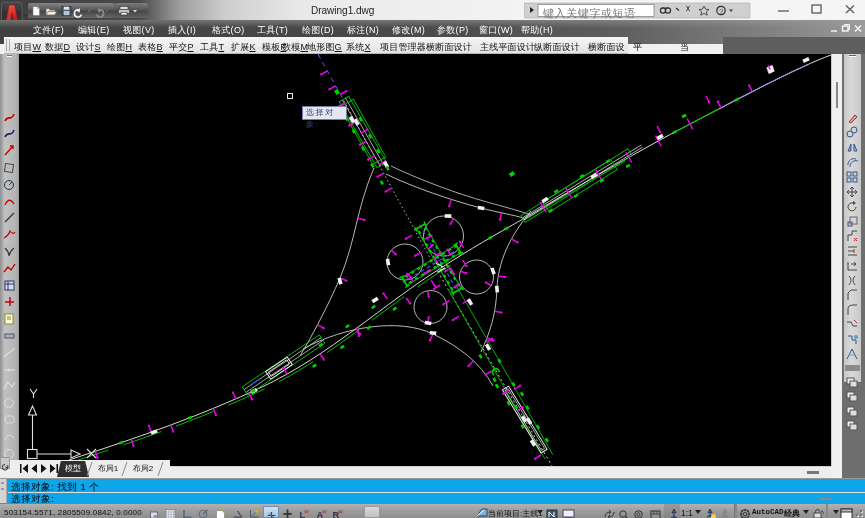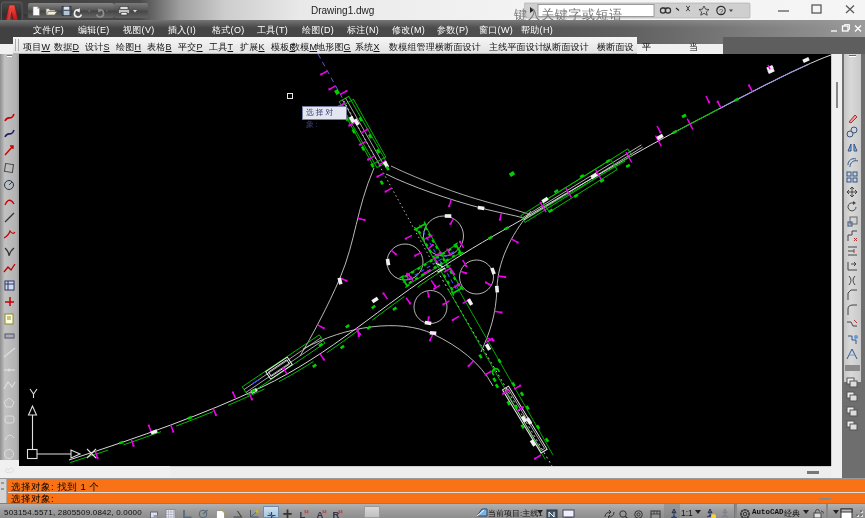--- a/index.html
+++ b/index.html
@@ -3,35 +3,35 @@
 *{margin:0;padding:0;box-sizing:border-box}
 body{width:865px;height:518px;overflow:hidden;font-family:"Liberation Sans",sans-serif}
 #root{position:relative;width:865px;height:518px;background:#f0f0f0}
 .titlebar{position:absolute;left:0;top:0;width:865px;height:20px;
  background:linear-gradient(90deg,#3d3d3d 0,#4a4a4a 140px,#9f9f9f 180px,#cdcdcd 225px,#e9e9e9 300px,#f3f3f3 60%,#f5f5f5 100%)}
 .title-text{position:absolute;left:311px;top:5px;font-size:10px;color:#222}
 .menubar{position:absolute;left:0;top:20px;width:865px;height:24px;
  background:linear-gradient(90deg,#414141,#4a4a4a 50%,#5f5f5f 72%,#8e8e8e 95%,#9c9c9c 100%)}
 .menubar:before{content:"";position:absolute;left:0;top:0;width:100%;height:8px;background:linear-gradient(#9a9a9a,rgba(120,120,120,0));opacity:.55}
 .menubar span{position:absolute;top:3.5px;font-size:9px;color:#fff;letter-spacing:0.3px}
-.row2{position:absolute;left:13px;top:37px;width:624px;height:17px;background:linear-gradient(#f6f6f6,#e3e3e3);border-bottom:1px solid #b5b5b5}
+.row2{position:absolute;left:4px;top:37px;width:624px;height:17px;background:linear-gradient(#f6f6f6,#e3e3e3);border-bottom:1px solid #b5b5b5}
 .row2 span{position:absolute;top:3.5px;font-size:9px;color:#111;letter-spacing:0.2px}
 .row2dark{position:absolute;left:723px;top:37px;width:142px;height:17px;background:#5e5e5e}
 .grip2{position:absolute;left:2px;top:2px;width:4px;height:12px;border-left:1.5px solid #aaa;border-right:1.5px solid #aaa}
 .lefttools{position:absolute;left:0;top:54px;width:19px;height:406px;background:linear-gradient(90deg,#8f8f8f,#c2c2c2 25%,#b2b2b2 85%,#9a9a9a)}
 .canvas{position:absolute;left:19px;top:54px;width:812px;height:412px;background:#000}
 .vscroll{position:absolute;left:831px;top:54px;width:11px;height:412px;background:#f0f0f0;border-left:1px solid #c9c9c9}
 .vthumb{position:absolute;left:4px;top:28px;width:2px;height:26px;background:#888}
 .rightcol{position:absolute;left:842px;top:54px;width:23px;height:424px;background:#6e6e6e}
 .righttools{position:absolute;left:2px;top:0px;width:17px;height:328px;background:linear-gradient(90deg,#c6c6c6,#d8d8d8 40%,#c9c9c9)}
 .tabrow{position:absolute;left:0;top:460px;width:170px;height:18px;background:#ededed}
 .hscroll{position:absolute;left:170px;top:466px;width:661px;height:12px;background:#ededed;border-top:1px solid #d0d0d0}
 .hthumb{position:absolute;left:637px;top:4px;width:12px;height:3px;background:#777}
 .tab{position:absolute;top:1px;height:16px;font-size:8px;line-height:16px;text-align:center}
-.cmd{position:absolute;left:0;top:478px;width:865px;height:25px;background:#f97316;border-top:1px solid #999}
+.cmd{position:absolute;left:0;top:478px;width:865px;height:25px;background:#0ea5e9;border-top:1px solid #999}
 .cmdgrip{position:absolute;left:0;top:0;width:7px;height:25px;background:#d4d4d4;border-right:1px solid #aaa}
 .cmdline{position:absolute;left:11px;font-size:9.5px;color:#000;letter-spacing:0.5px}
 .status{position:absolute;left:0;top:503px;width:865px;height:15px;background:linear-gradient(#b2b2b2,#9c9c9c 50%,#8e8e8e);border-top:1px solid #808080}
 .coords{position:absolute;left:4px;top:3.5px;font-size:8px;color:#111;letter-spacing:0.2px}
 .sb{position:absolute;top:1.5px;width:16px;height:12px;background:linear-gradient(#d9d9d9,#bfbfbf);border:1px solid #9a9a9a;border-radius:1px}
 .stext{position:absolute;font-size:8px;color:#111;top:4px}
 .tooltip{position:absolute;left:302px;top:106px;width:45px;height:14px;background:#e3e5f0;border:1px solid #767da0;font-size:8px;color:#3a4070;line-height:12px;padding-left:3px;letter-spacing:1.6px}
 u{text-decoration:underline}
 </style></head><body>
 <div id="root">
@@ -99,21 +99,21 @@
           <circle cx="144" cy="8.5" r="2.6"></circle>
           <path d="M138,6 l6,0" stroke-width="0.8"></path>
 <path d="M152,6 l3,2.5" fill="none"></path>
 <path d="M162,4 c3,1 1,4 4,5 m0,-5 c-3,1 -1,4 -4,5" stroke-width="0.9"></path>
 <path d="M180,4 l1.6,3.2 3.4,0.3 -2.6,2.3 0.8,3.4 -3.2,-1.9 -3.2,1.9 0.8,-3.4 -2.6,-2.3 3.4,-0.3 Z" stroke-width="0.8"></path>
 <circle cx="197" cy="8.5" r="4.2"></circle>
           <text x="195" y="11.5" font-size="7.5" fill="#444" stroke="none" font-family="Liberation Sans">?</text>
 <path d="M205,7.5 l4,0 l-2,2.6 Z" fill="#444" stroke="none"></path>
 </g>
       </svg>
- <div style="position:absolute;left:514px;top:6px;font-size:13px;color:#777;letter-spacing:0.6px">键入关键字或短语</div>
+ <div style="position:absolute;left:543px;top:6px;font-size:11px;color:#777;letter-spacing:0.6px">键入关键字或短语</div>
  <svg width="100" height="16" viewBox="0 0 100 16" style="position:absolute;left:768px;top:2px">
         <g stroke="#5a5a5a" stroke-width="1.3" fill="none">
           <path d="M10,9 l11,0"></path>
           <rect x="44" y="3" width="9" height="8"></rect>
           <path d="M78,3.5 l8,7.5 M86,3.5 l-8,7.5"></path>
         </g>
       </svg>
 </div>
 
 <div class="menubar">
@@ -146,21 +146,21 @@
       <span style="left:72px">设计<u>S</u></span>
       <span style="left:103px">绘图<u>H</u></span>
       <span style="left:134px">表格<u>B</u></span>
       <span style="left:165px">平交<u>P</u></span>
       <span style="left:196px">工具<u>T</u></span>
       <span style="left:227px">扩展<u>K</u></span>
       <span style="left:258px">模板<u>F</u></span>
       <span style="left:278px">数模<u>M</u></span>
       <span style="left:303px">地形图<u>G</u></span>
       <span style="left:342px">系统<u>X</u></span>
-      <span style="left:376px">数模组管理</span>
+      <span style="left:376px">项目管理器</span>
       <span style="left:422px">横断面设计</span>
       <span style="left:476px">主线平面设计</span>
       <span style="left:530px">纵断面设计</span>
       <span style="left:584px">横断面设计</span>
       <span style="left:629px">平交口设计</span>
       <span style="left:676px">当前项目</span>
     </div>
 <div class="row2dark"></div>
 
 <div class="canvas"></div>
@@ -816,20 +816,39 @@
           <rect x="2" y="4" width="7" height="6" fill="#eee" stroke="#555"></rect>
           <rect x="5" y="7" width="7" height="6" fill="#ddd" stroke="#555"></rect>
         </svg>
         <svg width="15" height="15" viewBox="0 0 15 15" style="position:absolute;left:1px;top:363px">
           <rect x="2" y="4" width="7" height="6" fill="#eee" stroke="#555"></rect>
           <rect x="5" y="7" width="7" height="6" fill="#ddd" stroke="#555"></rect>
         </svg>
       </div>
     </div>
 
+<div class="tabrow">
+ <div style="position:absolute;left:0;top:-3px;width:10px;height:12px;background:#c9c9c9;border:1px solid #999"><svg width="8" height="9" viewBox="0 0 8 9">
+          <path d="M4,1.5 a2.8,2.8 0 1 0 2.8,2.8 M6.8,2.2 l0,2.4 l-2.4,-0.6" fill="none" stroke="#333" stroke-width="1"></path>
+        </svg></div>
+ <svg width="40" height="11" viewBox="0 0 40 11" style="position:absolute;left:19px;top:3px">
+        <g fill="#111">
+          <path d="M1,1 l0,9 l1.5,0 l0,-9 Z M9,1 L9,10 L3.5,5.5 Z"></path>
+          <path d="M18,1 L18,10 L12.5,5.5 Z"></path>
+          <path d="M22,1 L22,10 L27.5,5.5 Z"></path>
+          <path d="M31,1 L31,10 L36.5,5.5 Z M37.5,1 l0,9 l1.5,0 l0,-9 Z"></path>
+        </g>
+      </svg>
+ <div class="tab" style="left:57px;width:32px;background:#2e2e2e;color:#fff;clip-path:polygon(12% 0,88% 0,100% 100%,0 100%)">模型</div>
+ <div class="tab" style="left:91px;width:34px;color:#111">布局1</div>
+ <div style="position:absolute;left:89px;top:2px;width:1px;height:14px;background:#888;transform:skewX(-20deg)"></div>
+ <div class="tab" style="left:126px;width:34px;color:#111">布局2</div>
+ <div style="position:absolute;left:124px;top:2px;width:1px;height:14px;background:#888;transform:skewX(-20deg)"></div>
+ <div style="position:absolute;left:160px;top:2px;width:1px;height:14px;background:#888;transform:skewX(-20deg)"></div>
+</div>
 <div class="hscroll">
       <div class="hthumb"></div>
     </div>
 
 <div class="cmd">
  <div class="cmdgrip">
         <div style="margin:3px 1px;width:3px;height:8px;border-top:2px solid #999;border-bottom:2px solid #999"></div>
       </div>
  <div class="cmdline" style="top:2px">选择对象: 找到 1 个</div>
  <div style="position:absolute;left:8px;top:12.5px;width:857px;height:1px;background:#ddd"></div>
@@ -938,21 +957,21 @@
       <div style="position:absolute;left:719px;top:1.5px;width:13px;height:12px;"><svg width="12" height="12" viewBox="0 0 12 12" opacity="0.55">
           <path d="M6,1 L8,5 L6,4 L4,5 Z M6,4 L6,9 M3,9 Q6,6 9,9" stroke="#667" fill="#99a"></path>
         </svg></div>
       <div style="position:absolute;left:734px;top:0;width:3px;height:15px;background:#888;border-left:1px solid #777"></div>
       <div style="position:absolute;left:739px;top:1.5px;width:12px;height:12px;"><svg width="12" height="12" viewBox="0 0 12 12">
           <circle cx="6" cy="6" r="4.2" fill="none" stroke="#333" stroke-width="1.1"></circle>
           <circle cx="6" cy="6" r="1.8" fill="none" stroke="#333"></circle>
           <path d="M6,1 v2 M6,9 v2 M1,6 h2 M9,6 h2 M2.5,2.5 l1.4,1.4 M8.1,8.1 l1.4,1.4 M9.5,2.5 l-1.4,1.4 M3.9,8.1 l-1.4,1.4" stroke="#333"></path>
         </svg></div>
       <div class="stext" style="left:752px;font-family:Liberation Mono;font-size:7.5px;font-weight:bold">AutoCAD</div>
-      <div class="stext" style="left:784px;font-weight:normal">经典</div>
+      <div class="stext" style="left:784px;font-weight:bold">经典</div>
       <svg width="8" height="6" viewBox="0 0 8 6" style="position:absolute;left:802px;top:5px">
         <path d="M1,1 L7,1 L4,5 Z" fill="#222"></path>
       </svg>
       <div style="position:absolute;left:812px;top:1.5px;width:14px;height:12px;"><svg width="13" height="12" viewBox="0 0 13 12">
           <rect x="2" y="5" width="7" height="5" fill="#ddd" stroke="#444"></rect>
           <path d="M3.5,5 v-1.5 a2,2 0 0 1 4,0 M9,3 a2.5,2.5 0 0 1 2.5,2.5" fill="none" stroke="#444"></path>
         </svg></div>
       <div style="position:absolute;left:826px;top:0;width:2px;height:15px;background:#888"></div>
       <svg width="8" height="6" viewBox="0 0 8 6" style="position:absolute;left:832px;top:5px">
         <path d="M1,1 L7,1 L4,5 Z" fill="#222"></path>

